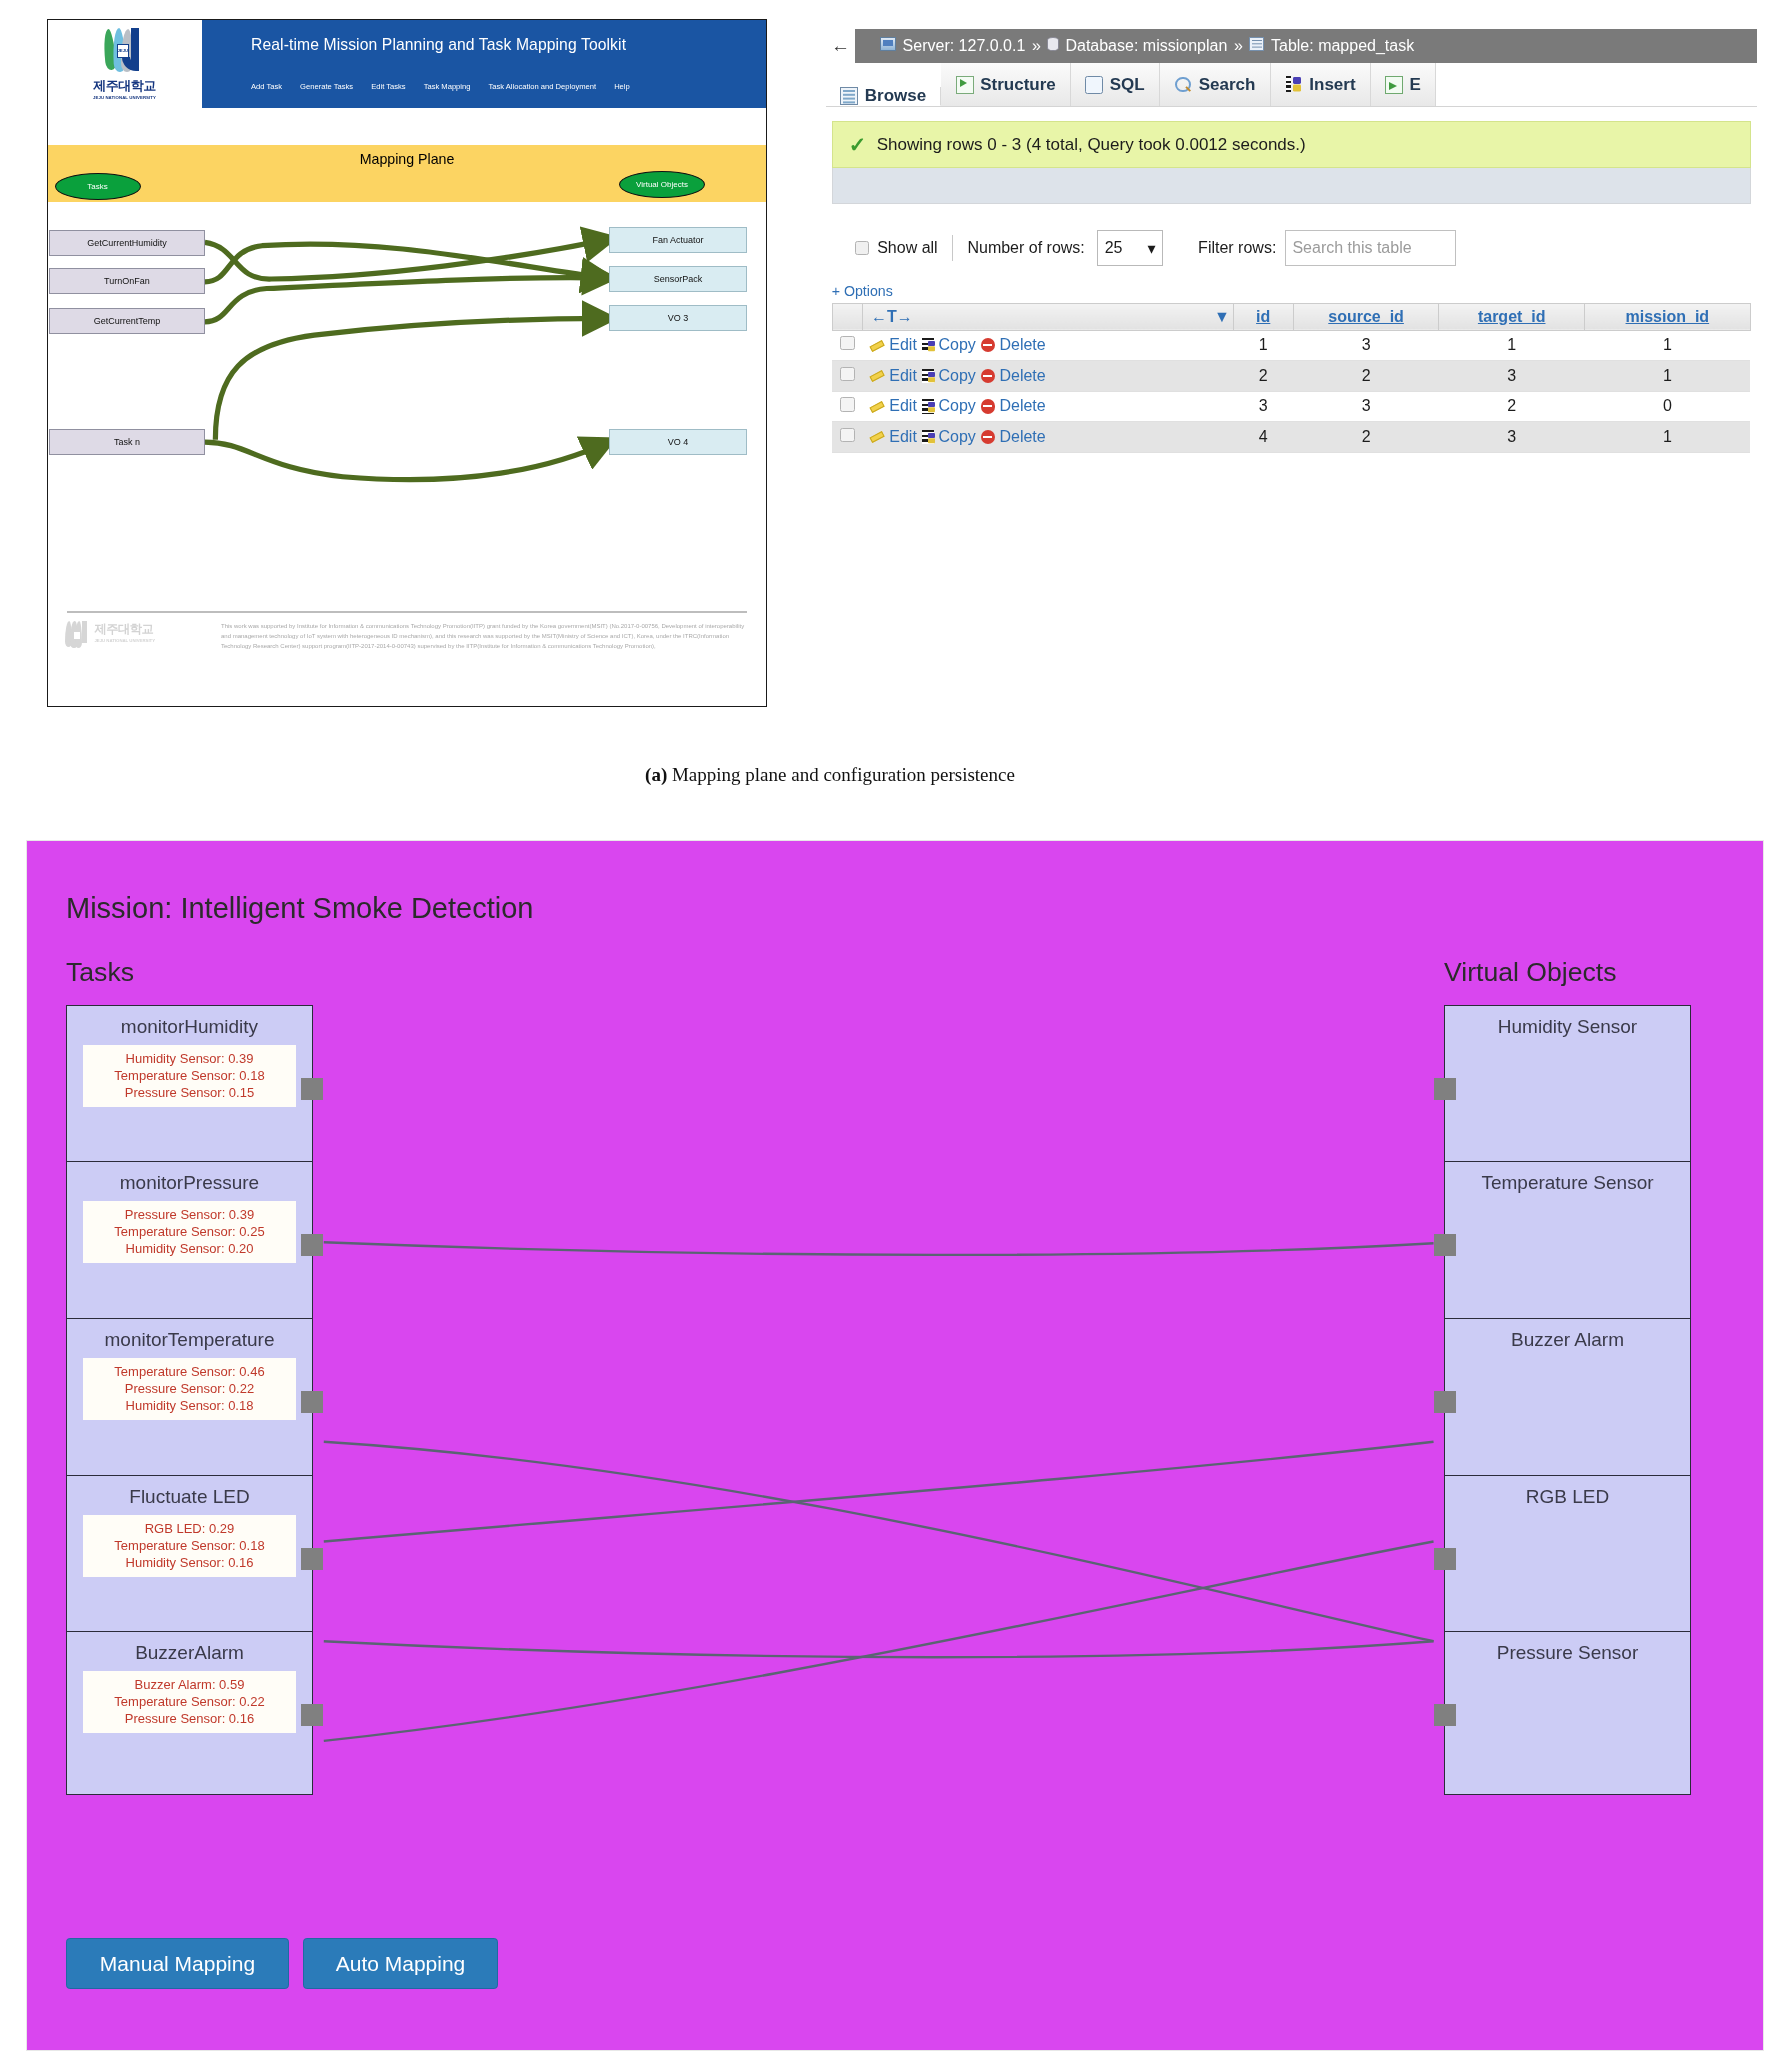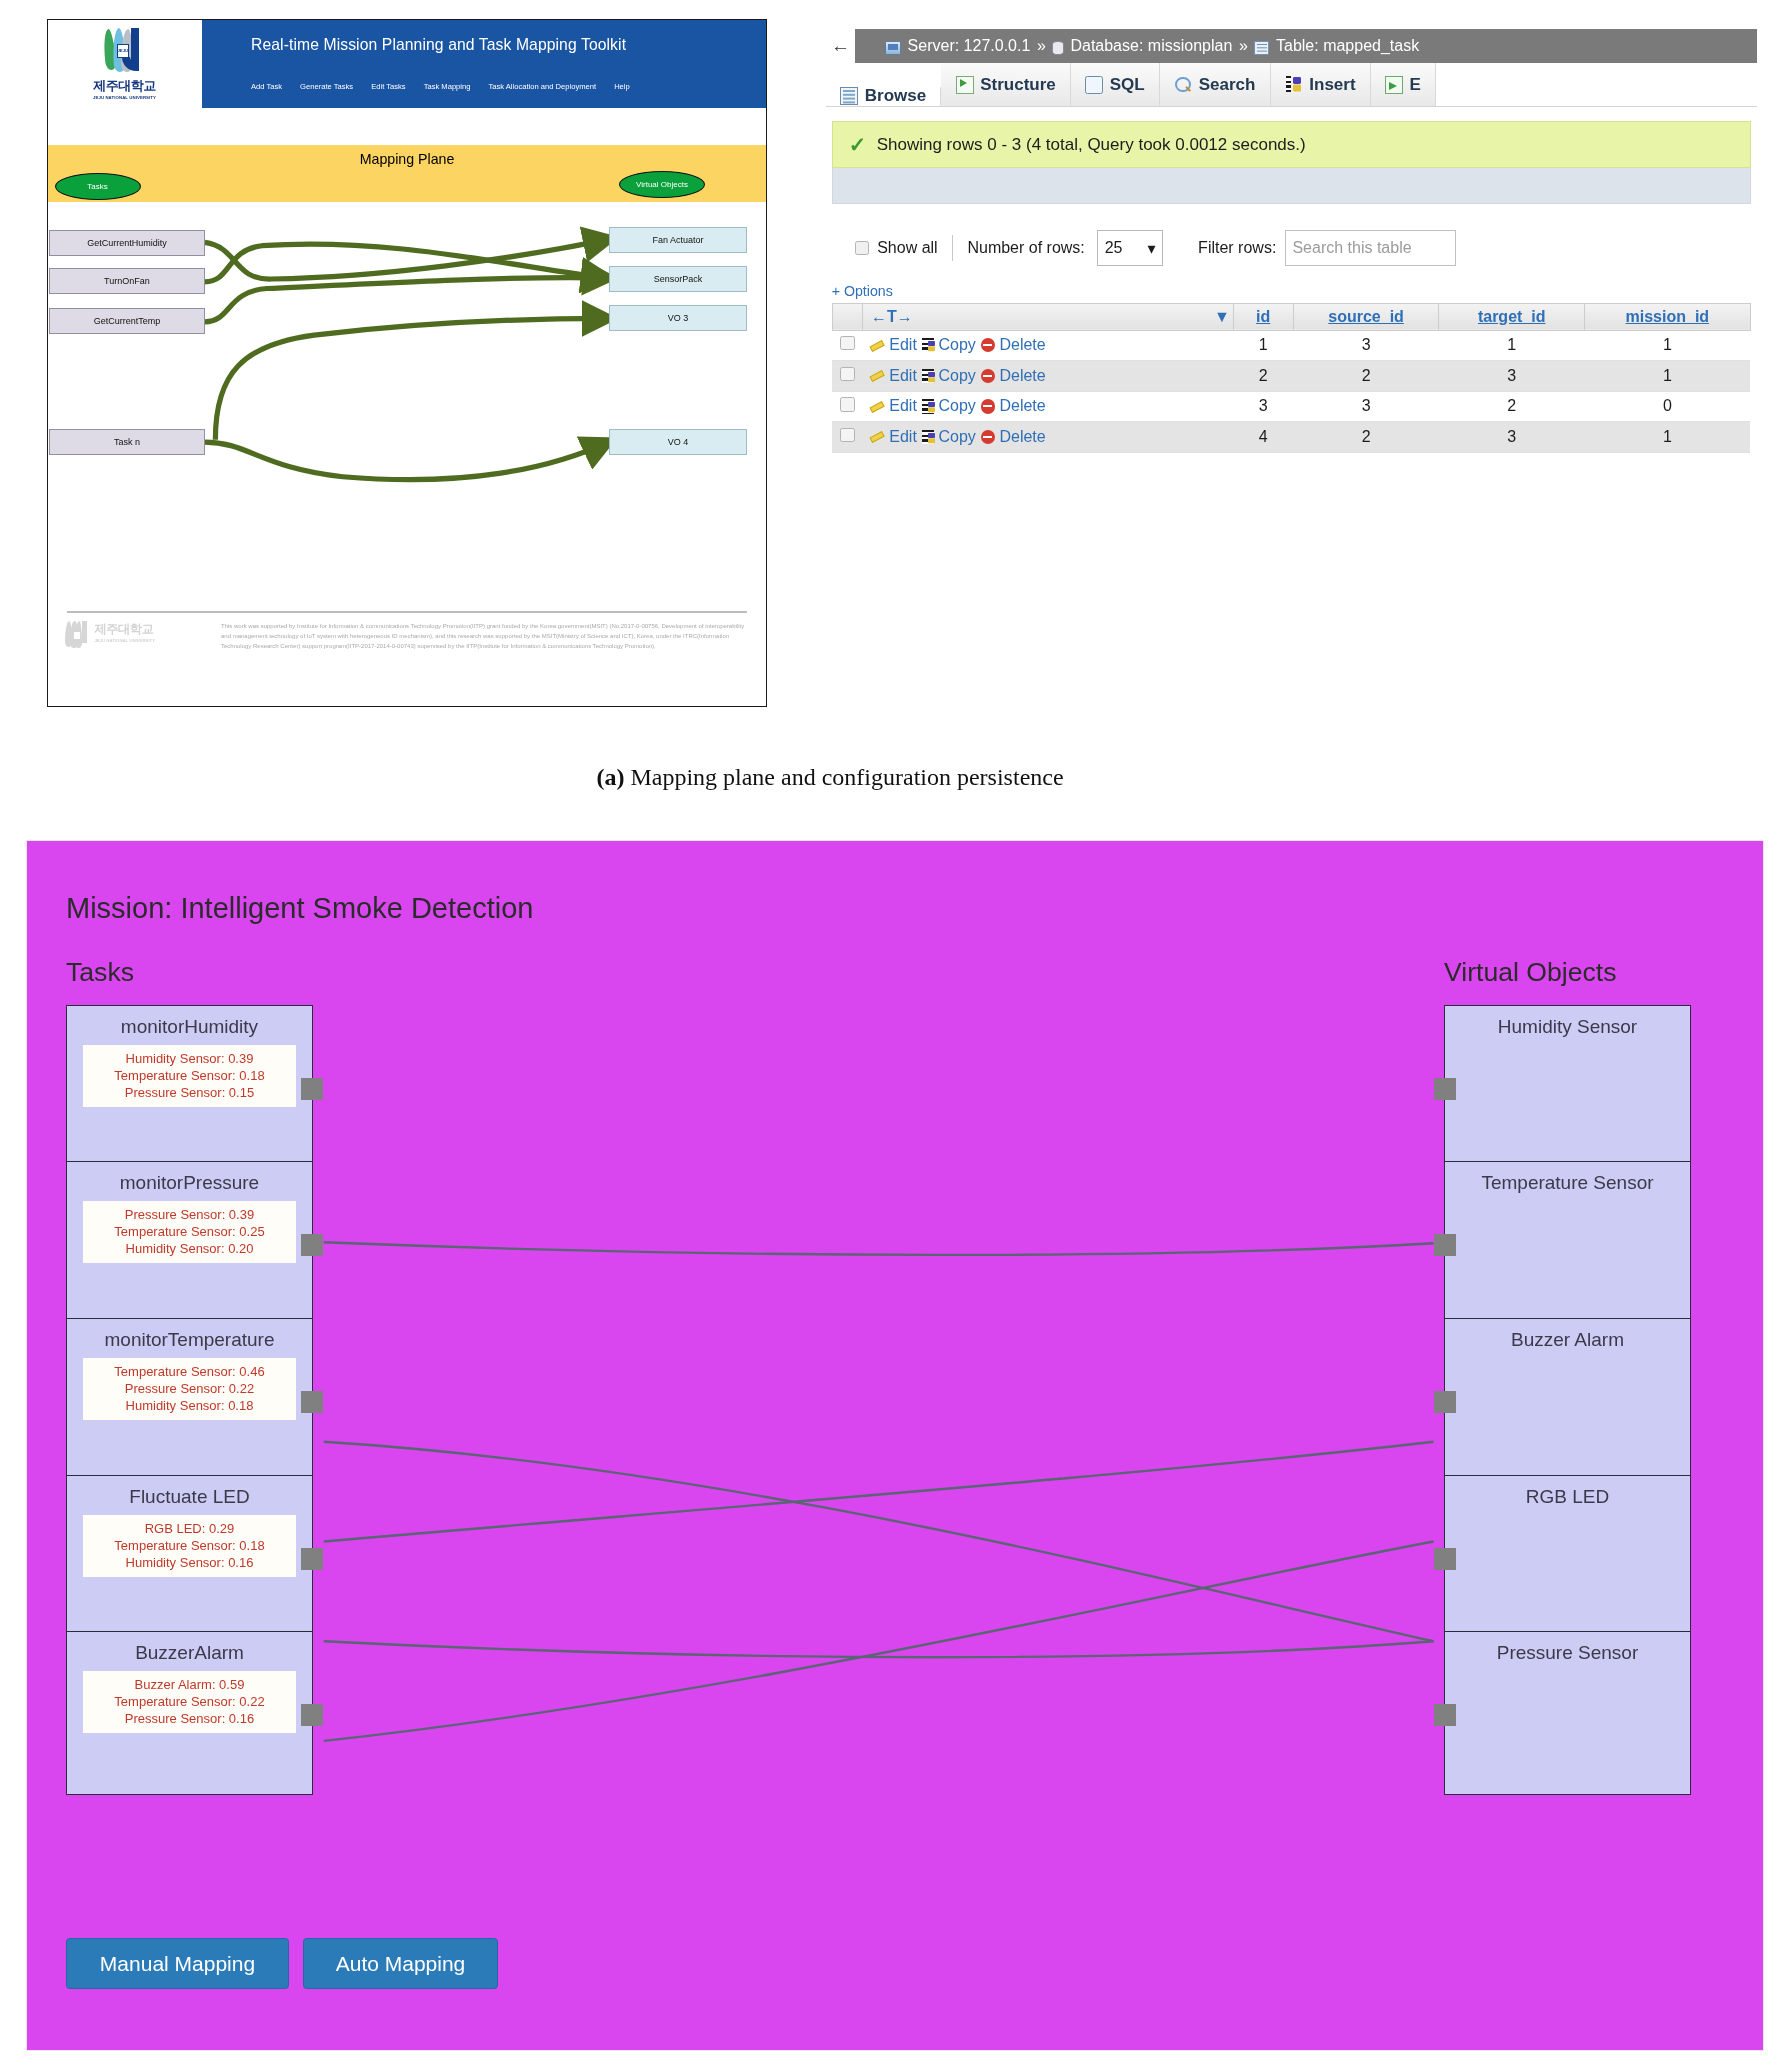--- a/index.html
+++ b/index.html
@@ -100,21 +100,21 @@
     background:#ffffff; overflow:hidden;
   }
   .pma-breadcrumb{
     display:flex; align-items:center; height:34px; background:#7a7a7a;
     color:#ffffff; font-size:16px; padding-left:0;
   }
   .pma-back{
     width:29px; height:34px; background:#ffffff; color:#333;
     display:flex; align-items:center; justify-content:center; font-size:19px;
   }
-  .pma-bc-inner{ display:flex; align-items:flex-end; gap:6.6px; padding-left:14px;margin-left:16px; }
+  .pma-bc-inner{ display:flex; align-items:flex-start; gap:6.6px; padding-left:25px; }
   .ic{ display:inline-block; }
   .ic-server{ width:16px; height:14.2px; background:linear-gradient(#dfe9f5,#8fb4d6);
      border:0.9px solid #5f7f9f; position:relative; }
   .ic-server:after{ content:''; position:absolute; left:2.4px; top:1.9px; width:9.5px;height:6.6px;background:#4f7fbf;}
   .ic-db{ width:11.4px; height:14.2px; background:#e9e9ef; border:0.9px solid #8a8a96; border-radius:5.7px/3.3px;}
   .ic-table{ width:15px; height:14.2px; background:#eaf0f8; border:0.9px solid #7590ae; position:relative;}
   .ic-table:after{ content:''; position:absolute; left:1.4px; top:1.9px; right:1.4px; height:1.4px; background:#7590ae;
      box-shadow:0 3.3px 0 #7590ae, 0 6.6px 0 #7590ae;}
 
   .pma-tabs{ display:flex; height:44px; background:#ffffff; border-bottom:0.9px solid #d4d4d4; }
@@ -183,21 +183,21 @@
   .pencil{ width:14.2px;height:5.7px;background:#f2d14a;border:0.9px solid #c9a820;transform:rotate(-28deg);}
   .copyic{ width:12.3px;height:14.2px;background:repeating-linear-gradient(#1b1b1b 0 2.4px,#fff 2.4px 4.7px); position:relative;}
   .copyic:after{content:'';position:absolute;left:6.6px;top:2.8px;width:6.6px;height:5.2px;background:#4a3fb5;border-radius:0.9px;box-shadow:0 5.2px 0 #e2c23a;}
   .delic{ width:14.2px;height:14.2px;border-radius:50%;background:#d63b30; position:relative;}
   .delic:after{content:'';position:absolute;left:2.8px;top:5.7px;width:8.5px;height:2.4px;background:#fff;}
   .arrowcell{ display:flex; align-items:center; justify-content:space-between; color:#2f6fb5; font-size:16px; }
 
   
   #caption-a{
     position:absolute; left:0; top:764px; width:1617px; text-align:center;
-    font-family:"Liberation Serif", serif; font-size:24px; color:#111;padding-left:43px;
+    font-family:"Liberation Serif", serif; font-size:19px; color:#111;padding-left:43px;
   }
   #caption-a b{ font-family:"Liberation Serif", serif; }
 
   
   #panel-b{
     position:absolute; left:26px; top:840px; width:1738px; height:1211px;
     background:#d946ef; border:0.9px solid #e8e8e8;
   }
   .mission-title{
     position:absolute; left:39px; top:51px; font-size:29px; color:#2b2b2b; font-weight:400;

